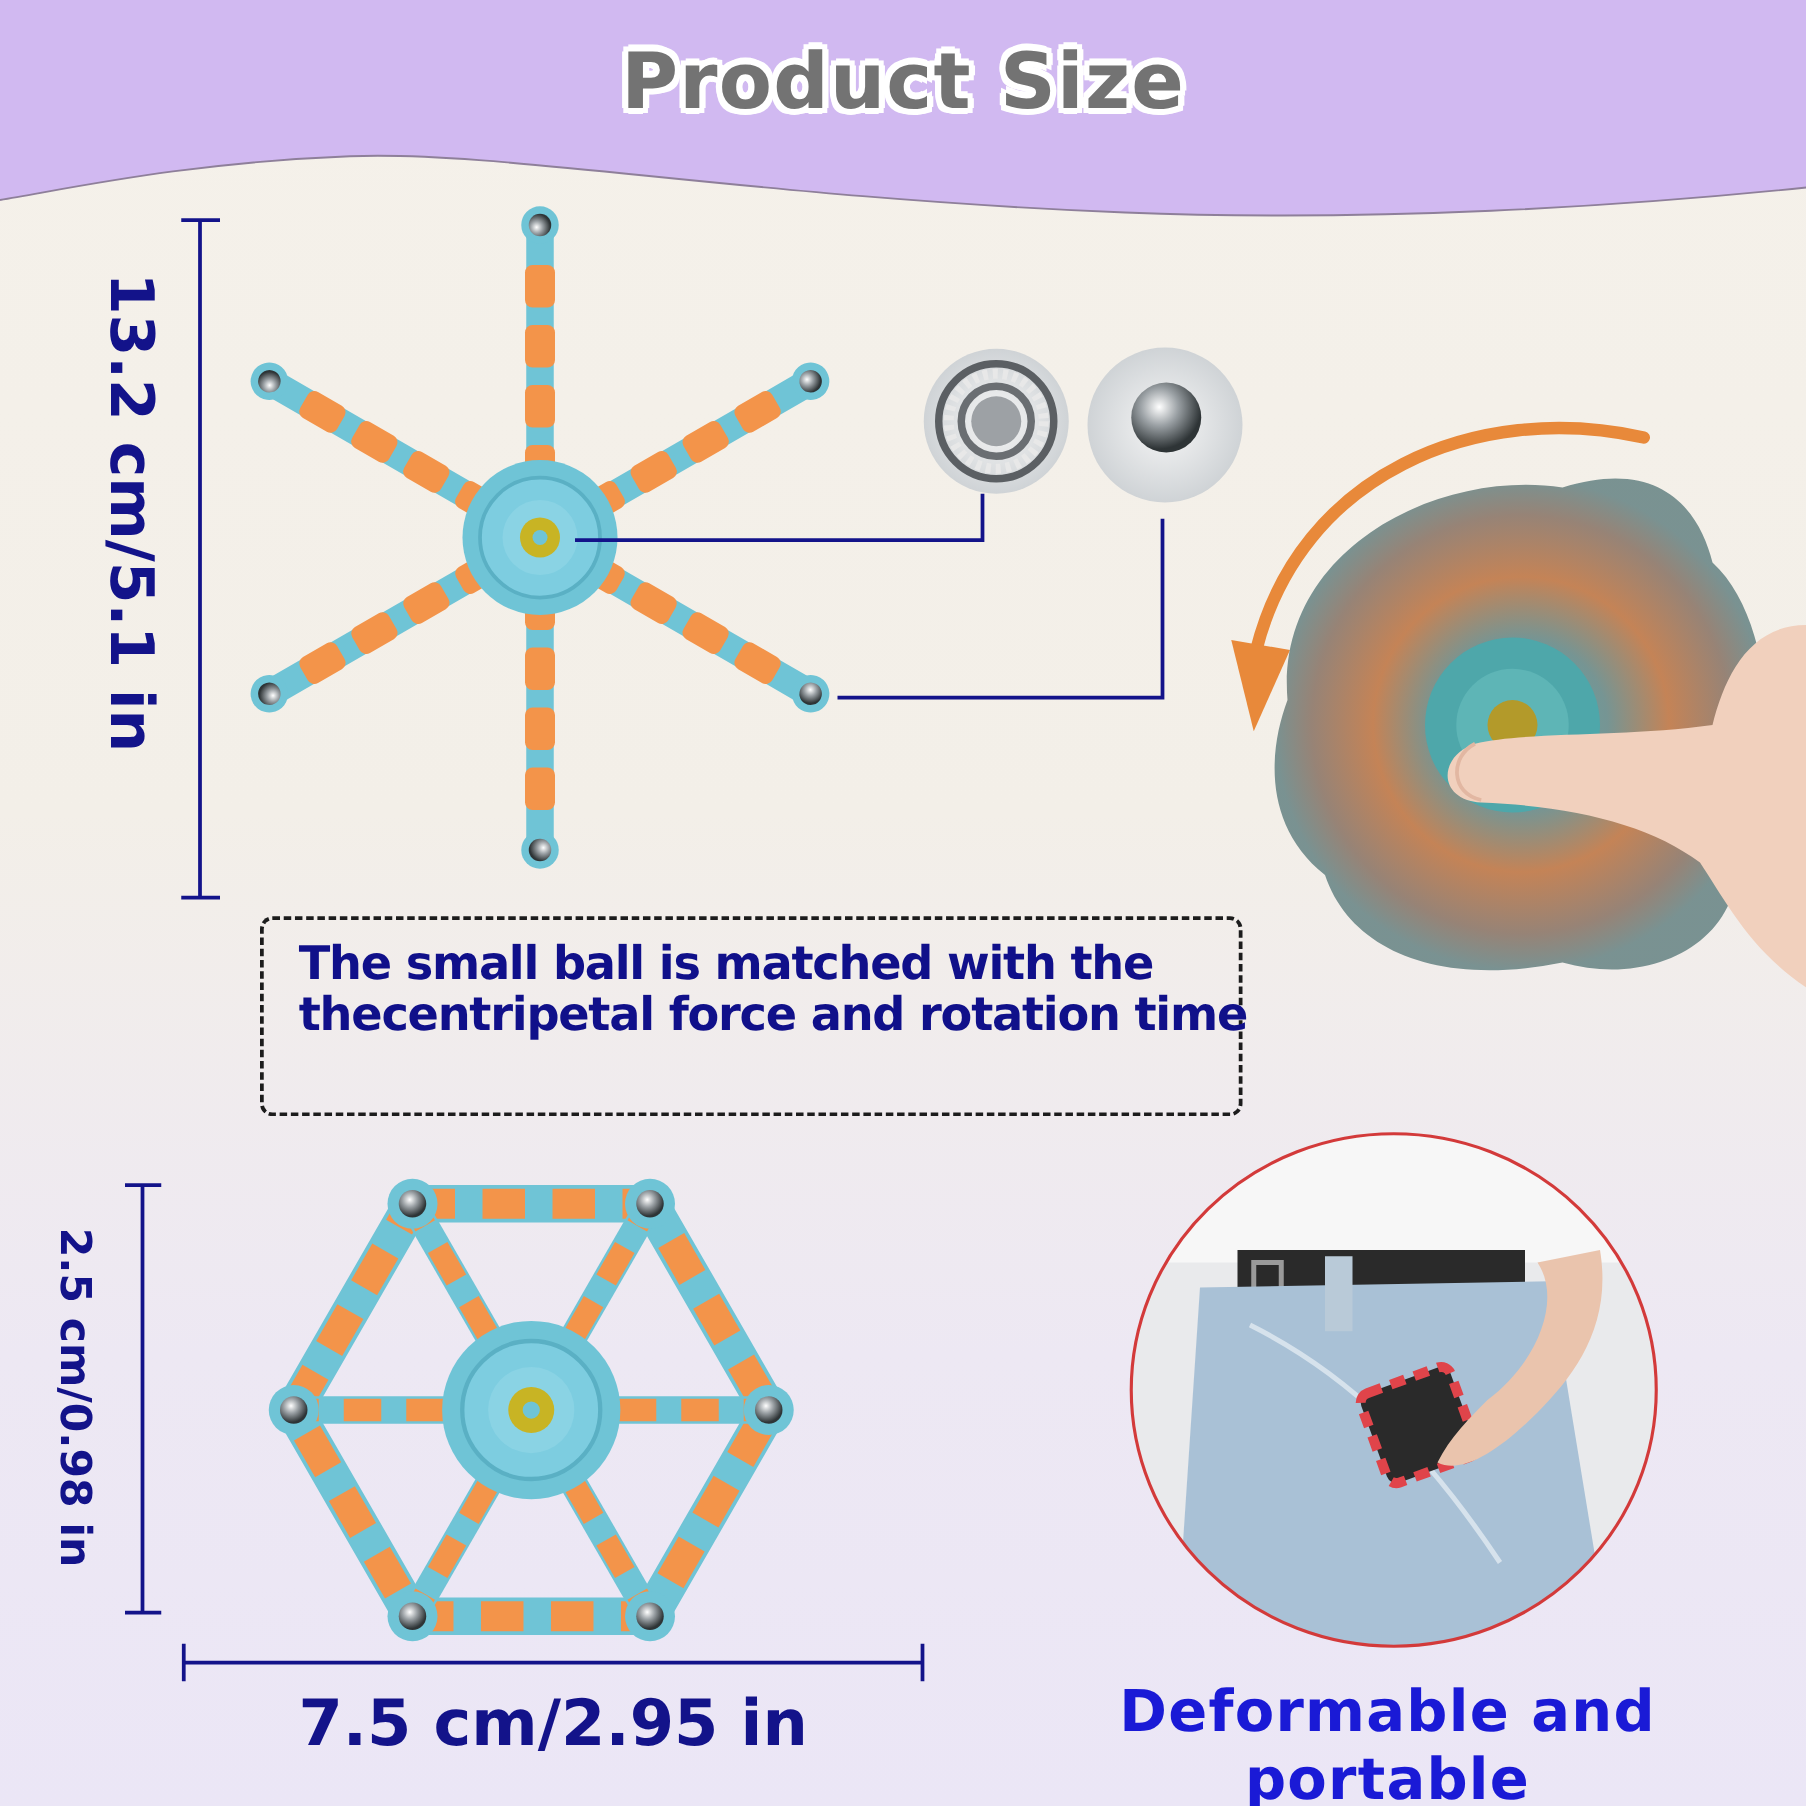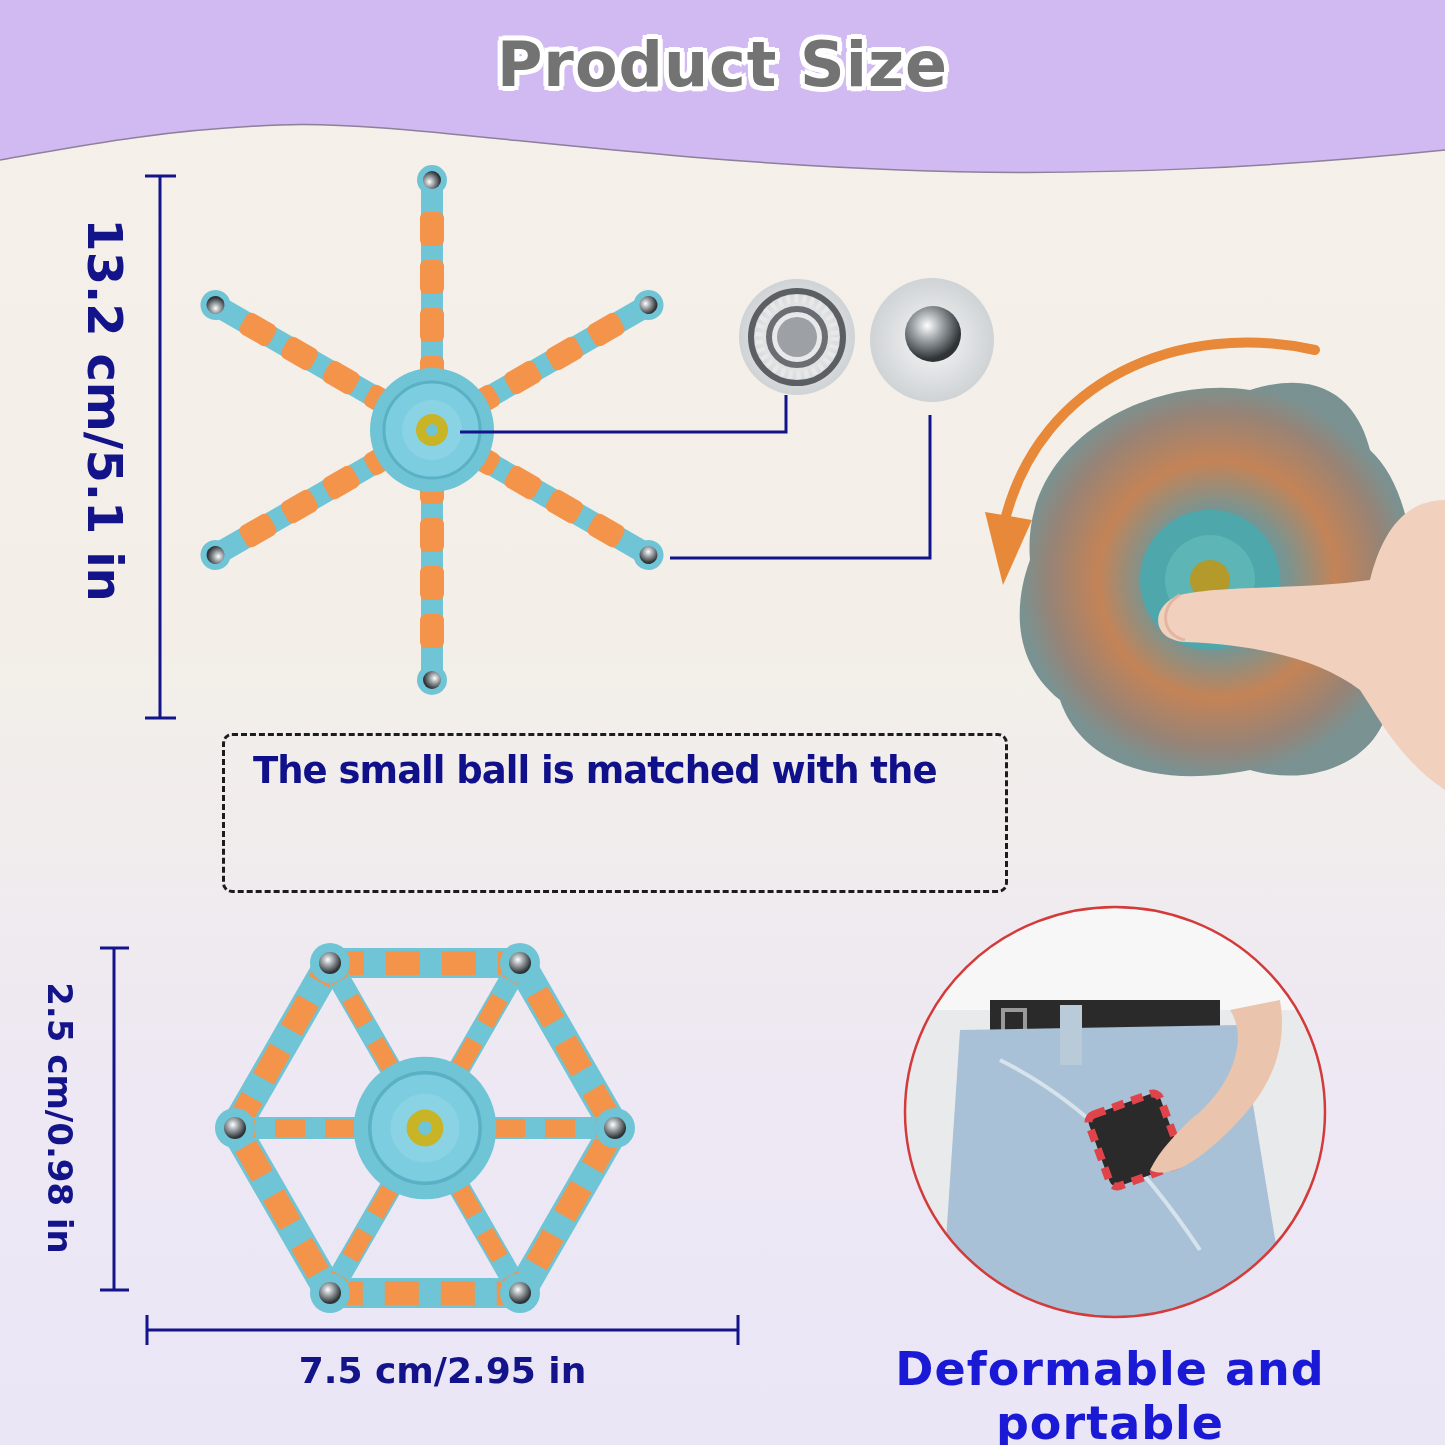--- a/index.html
+++ b/index.html
@@ -22,24 +22,24 @@
     
     .dim-text { color: #13138a; font-family: "DejaVu Sans", sans-serif; font-weight: bold; white-space: nowrap; }
     .dim-v-big {
       left: 105px; top: 410px; font-size: 48px;
       transform: translate(-50%, -50%) rotate(90deg);
     }
     .dim-v-small {
       left: 60px; top: 1118px; font-size: 34px;
       transform: translate(-50%, -50%) rotate(90deg);
     }
-    .dim-h { left: 145px; top: 1350px; width: 595px; text-align: center; font-size: 36px; }
+    .dim-h { left: 145px; top: 1350px; width: 595px; text-align: center; font-size: 51px; }
 
     .info-box {
-      left: 222px; top: 733px; width: 786px; height: 160px;
+      left: 208px; top: 733px; width: 786px; height: 160px;
       border: 3px dashed #1c1c1c; border-radius: 10px;
       padding: 14px 0 0 28px;
     }
     .info-line {
       display: block; color: #10108a; font-weight: bold;
       font-family: "DejaVu Sans", sans-serif; font-size: 37px; line-height: 41px;
       letter-spacing: -1px; white-space: nowrap;
     }
 
     .caption {
@@ -209,20 +209,21 @@
 </svg>
 
 <div class="abs title">Product Size</div>
 
 <div class="abs dim-text dim-v-big">13.2 cm/5.1 in</div>
 <div class="abs dim-text dim-v-small">2.5 cm/0.98 in</div>
 <div class="abs dim-text dim-h">7.5 cm/2.95 in</div>
 
 <div class="abs info-box">
   <span class="info-line">The small ball is matched with the</span>
+  <span class="info-line">thecentripetal force and rotation time</span>
 </div>
 
 <div class="abs" style="left:985px;top:340px;width:335px;height:250px;"></div>
 <div class="abs" style="left:1020px;top:380px;width:425px;height:410px;"></div>
 <div class="abs" style="left:185px;top:165px;width:500px;height:555px;"></div>
 <div class="abs" style="left:210px;top:935px;width:430px;height:385px;"></div>
 <div class="abs" style="left:905px;top:905px;width:420px;height:415px;border-radius:50%;"></div>
 
 <div class="abs caption">Deformable and portable</div>
 

